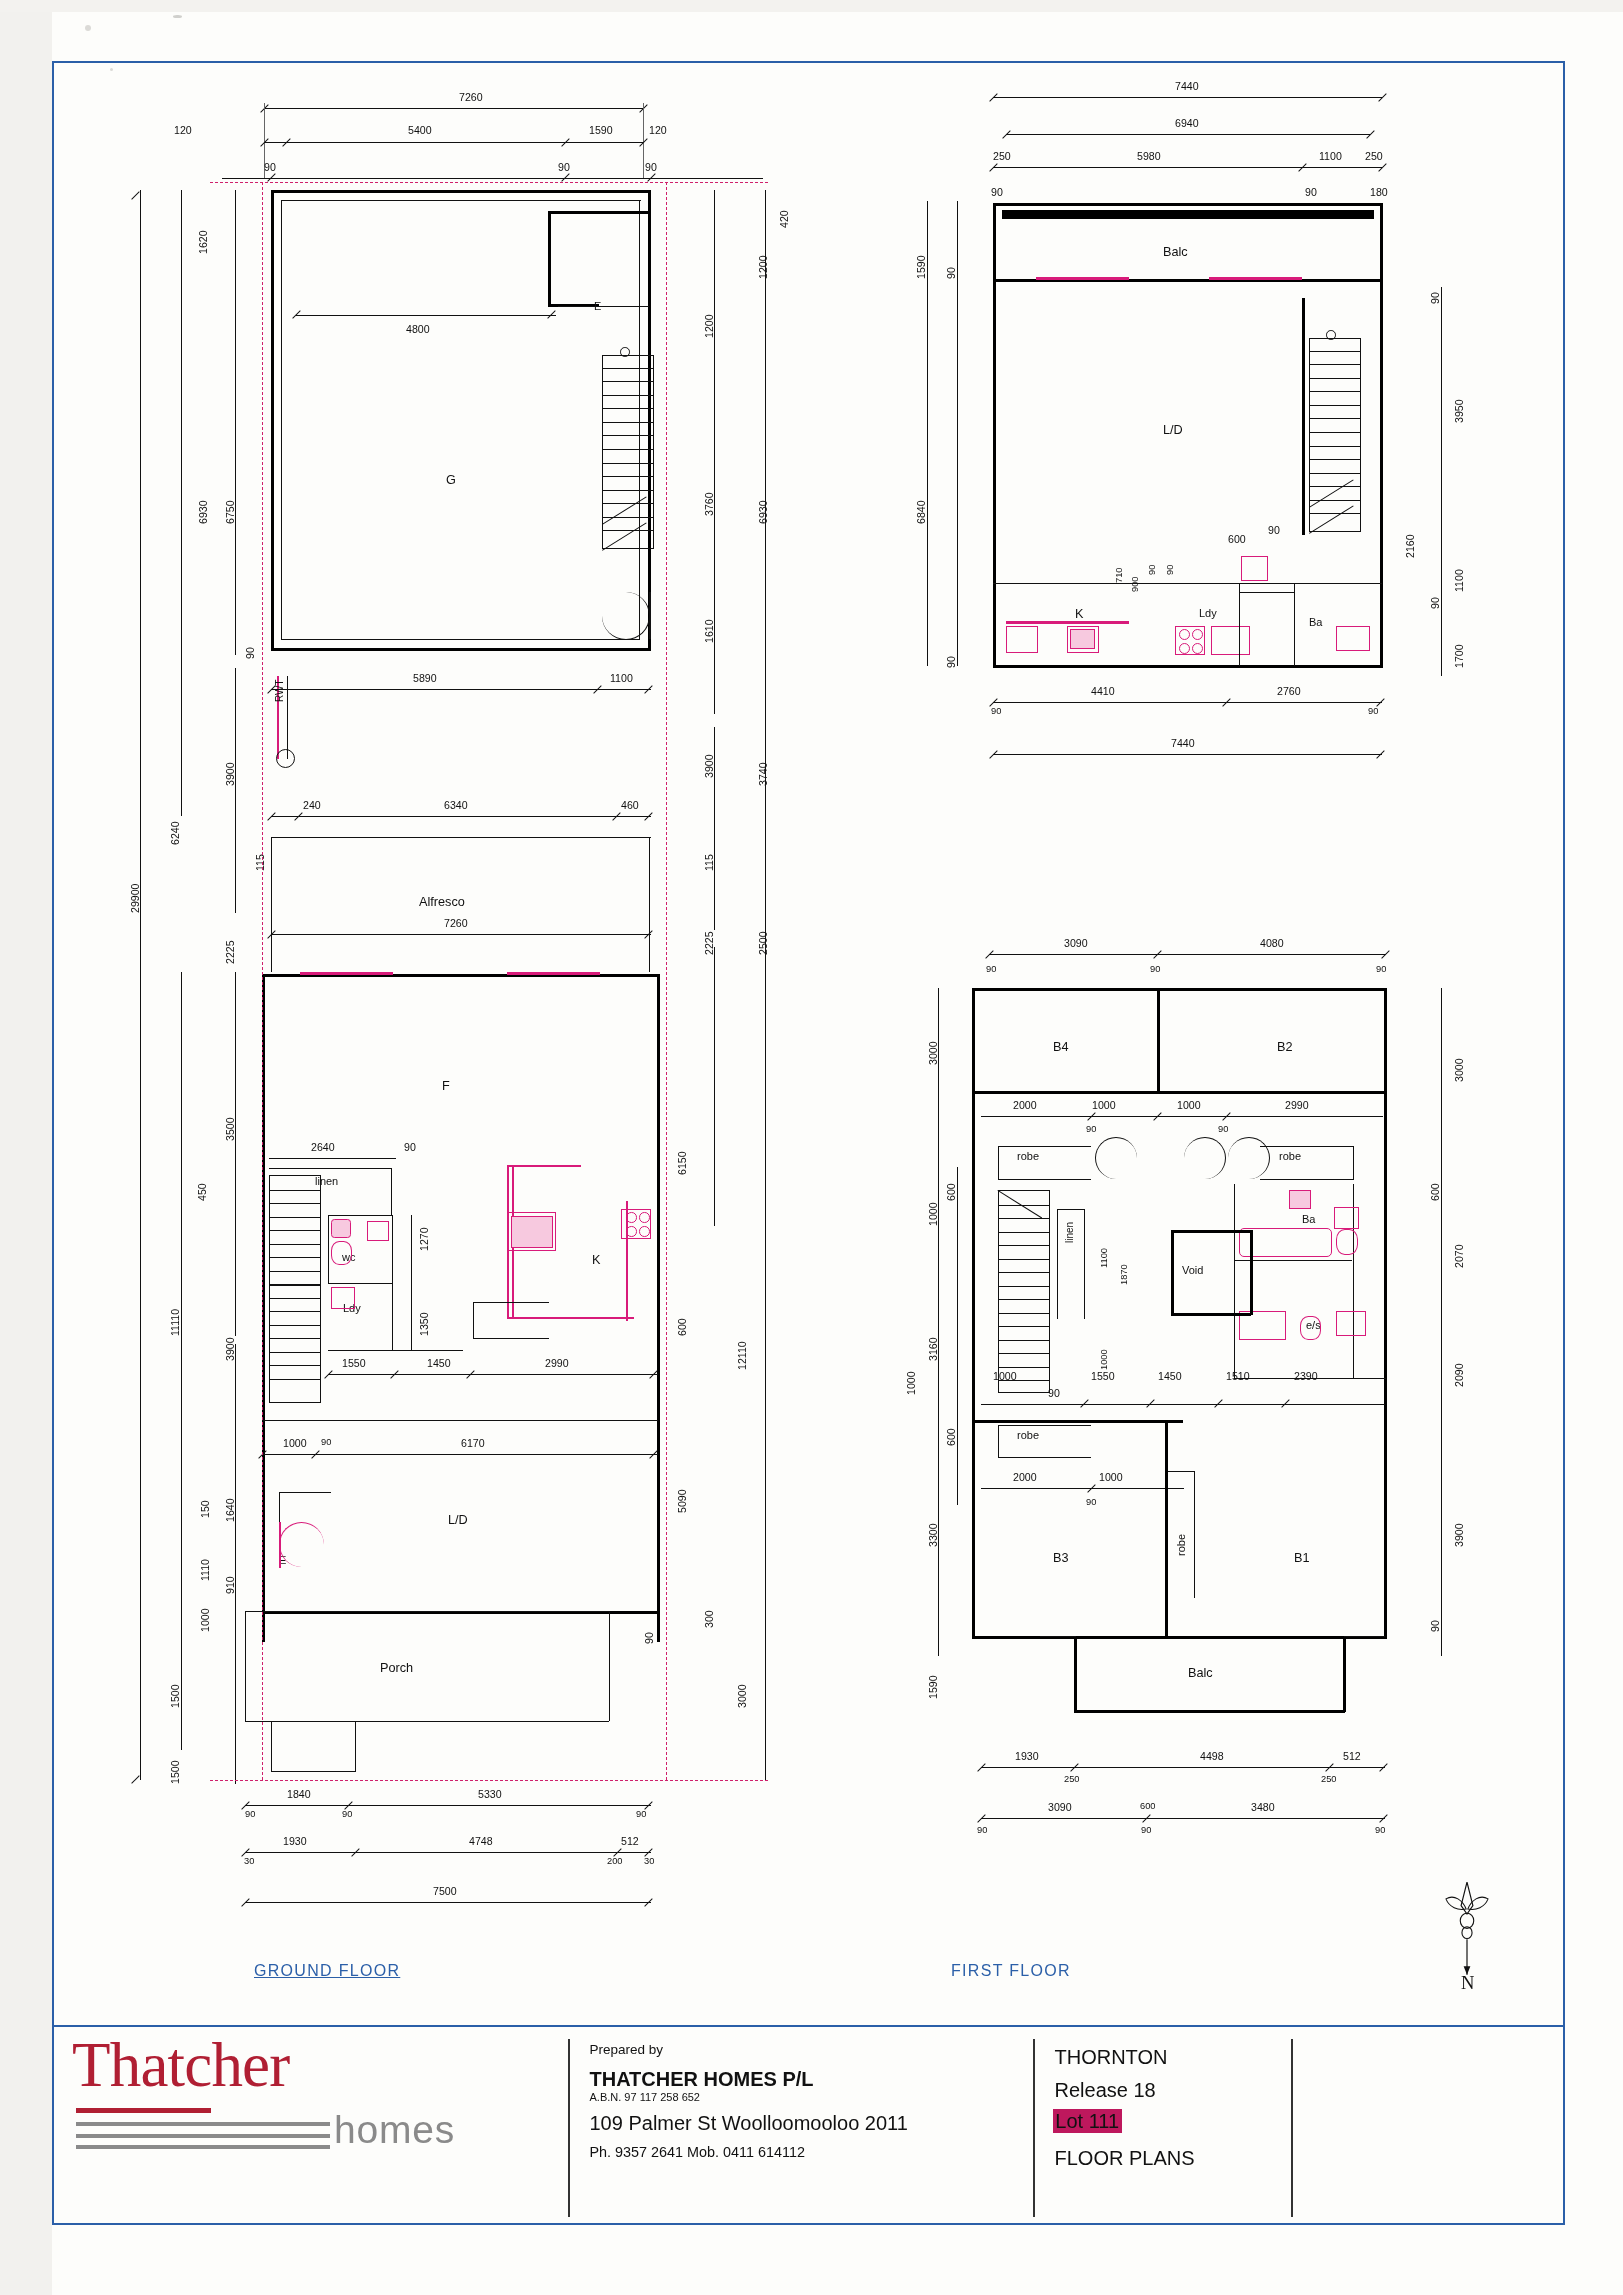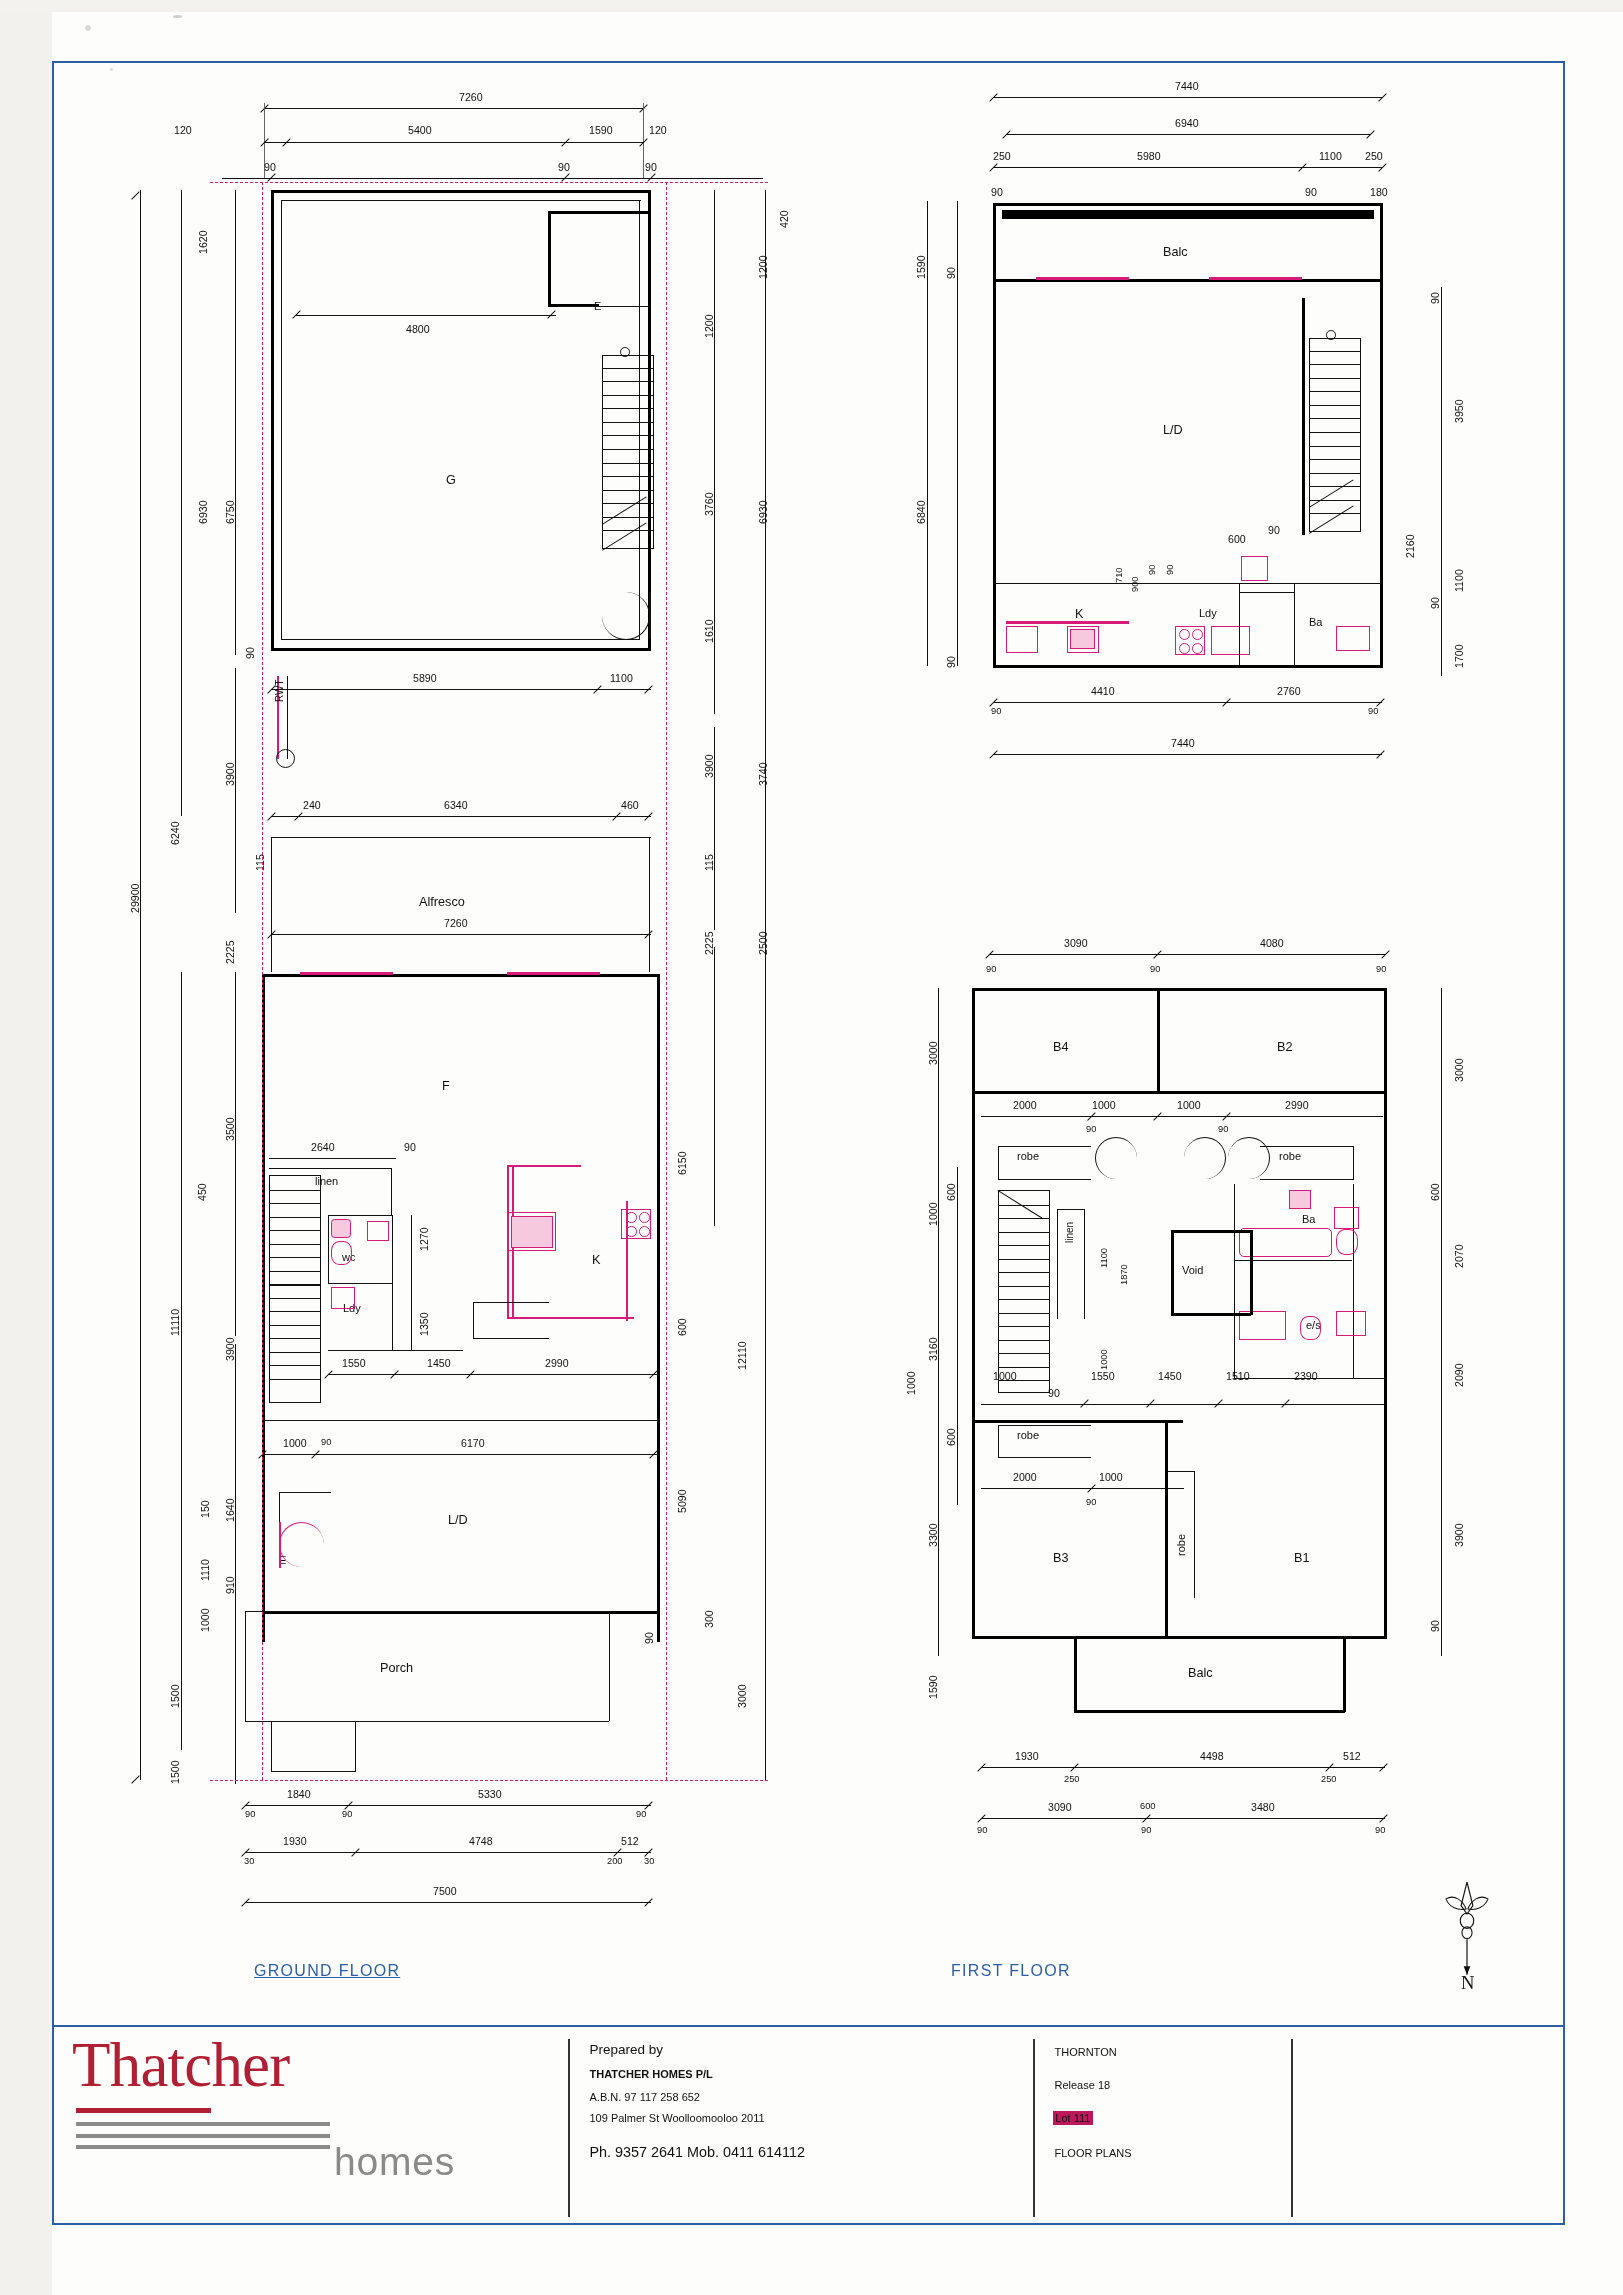--- a/index.html
+++ b/index.html
@@ -92,21 +92,21 @@
   .logo-word{
     font-family:"Liberation Serif", serif;
     font-size:63px;color:#b01f33;letter-spacing:-0.8px;line-height:.95;
   }
   .logo-word2{
     font-family:"Liberation Sans", sans-serif;
     font-size:39px;color:#8a8a8a;letter-spacing:0.8px;line-height:1;
   }
   .logo-bar{height:5px;background:#b01f33;}
   .logo-bar.grey{background:#8a8a8a;height:4.2px;}
-  .tb-text{font-size:11px;color:#111;white-space:nowrap;text-align:right;}
+  .tb-text{font-size:20px;color:#111;white-space:nowrap;text-align:right;}
   .tb-small{font-size:11px;color:#111;white-space:nowrap;}
   .tb-mid{font-size:14.4px;color:#111;white-space:nowrap;}
   .hl{background:#be185d;padding:0.8px 2.5px;margin-top:34px;}
 
   
   .north{position:absolute;}
   .north .nletter{font-size:18.6px;color:#111;font-family:"Liberation Serif",serif;}
 </style>
 </head>
 <body>
@@ -726,21 +726,21 @@
   </div>
 
   <div class="titleblock">
 
     <div class="tb-col" style="left:10px;width:499px;">
       <div class="logo-word" style="position:absolute;left:10px;top:8.5px;">Thatcher</div>
       <div class="logo-bar" style="position:absolute;left:13.5px;top:81px;width:135px;"></div>
       <div class="logo-bar grey" style="position:absolute;left:13.5px;top:95px;width:254px;"></div>
       <div class="logo-bar grey" style="position:absolute;left:13.5px;top:107px;width:254px;"></div>
       <div class="logo-bar grey" style="position:absolute;left:13.5px;top:118px;width:254px;"></div>
-      <div class="logo-word2" style="position:absolute;left:272px;top:83px;margin-top:32px;">homes</div>
+      <div class="logo-word2" style="position:absolute;left:272px;top:83px;">homes</div>
     </div>
 
     <div class="tb-sep" style="left:516px;"></div>
 
     <div class="tb-col" style="left:529px;width:440px;">
       <div class="tb-small" style="position:absolute;left:8.5px;top:15px;font-size:13.5px;">Prepared by</div>
       <div class="tb-text" style="position:absolute;left:8.5px;top:41px;font-weight:bold;">THATCHER HOMES P/L</div>
       <div class="tb-small" style="position:absolute;left:8.5px;top:64px;">A.B.N. 97 117 258 652</div>
       <div class="tb-text" style="position:absolute;left:8.5px;top:85px;">109 Palmer St Woolloomooloo 2011</div>
       <div class="tb-mid" style="position:absolute;left:8.5px;top:117px;">Ph. 9357 2641   Mob. 0411 614112</div>

